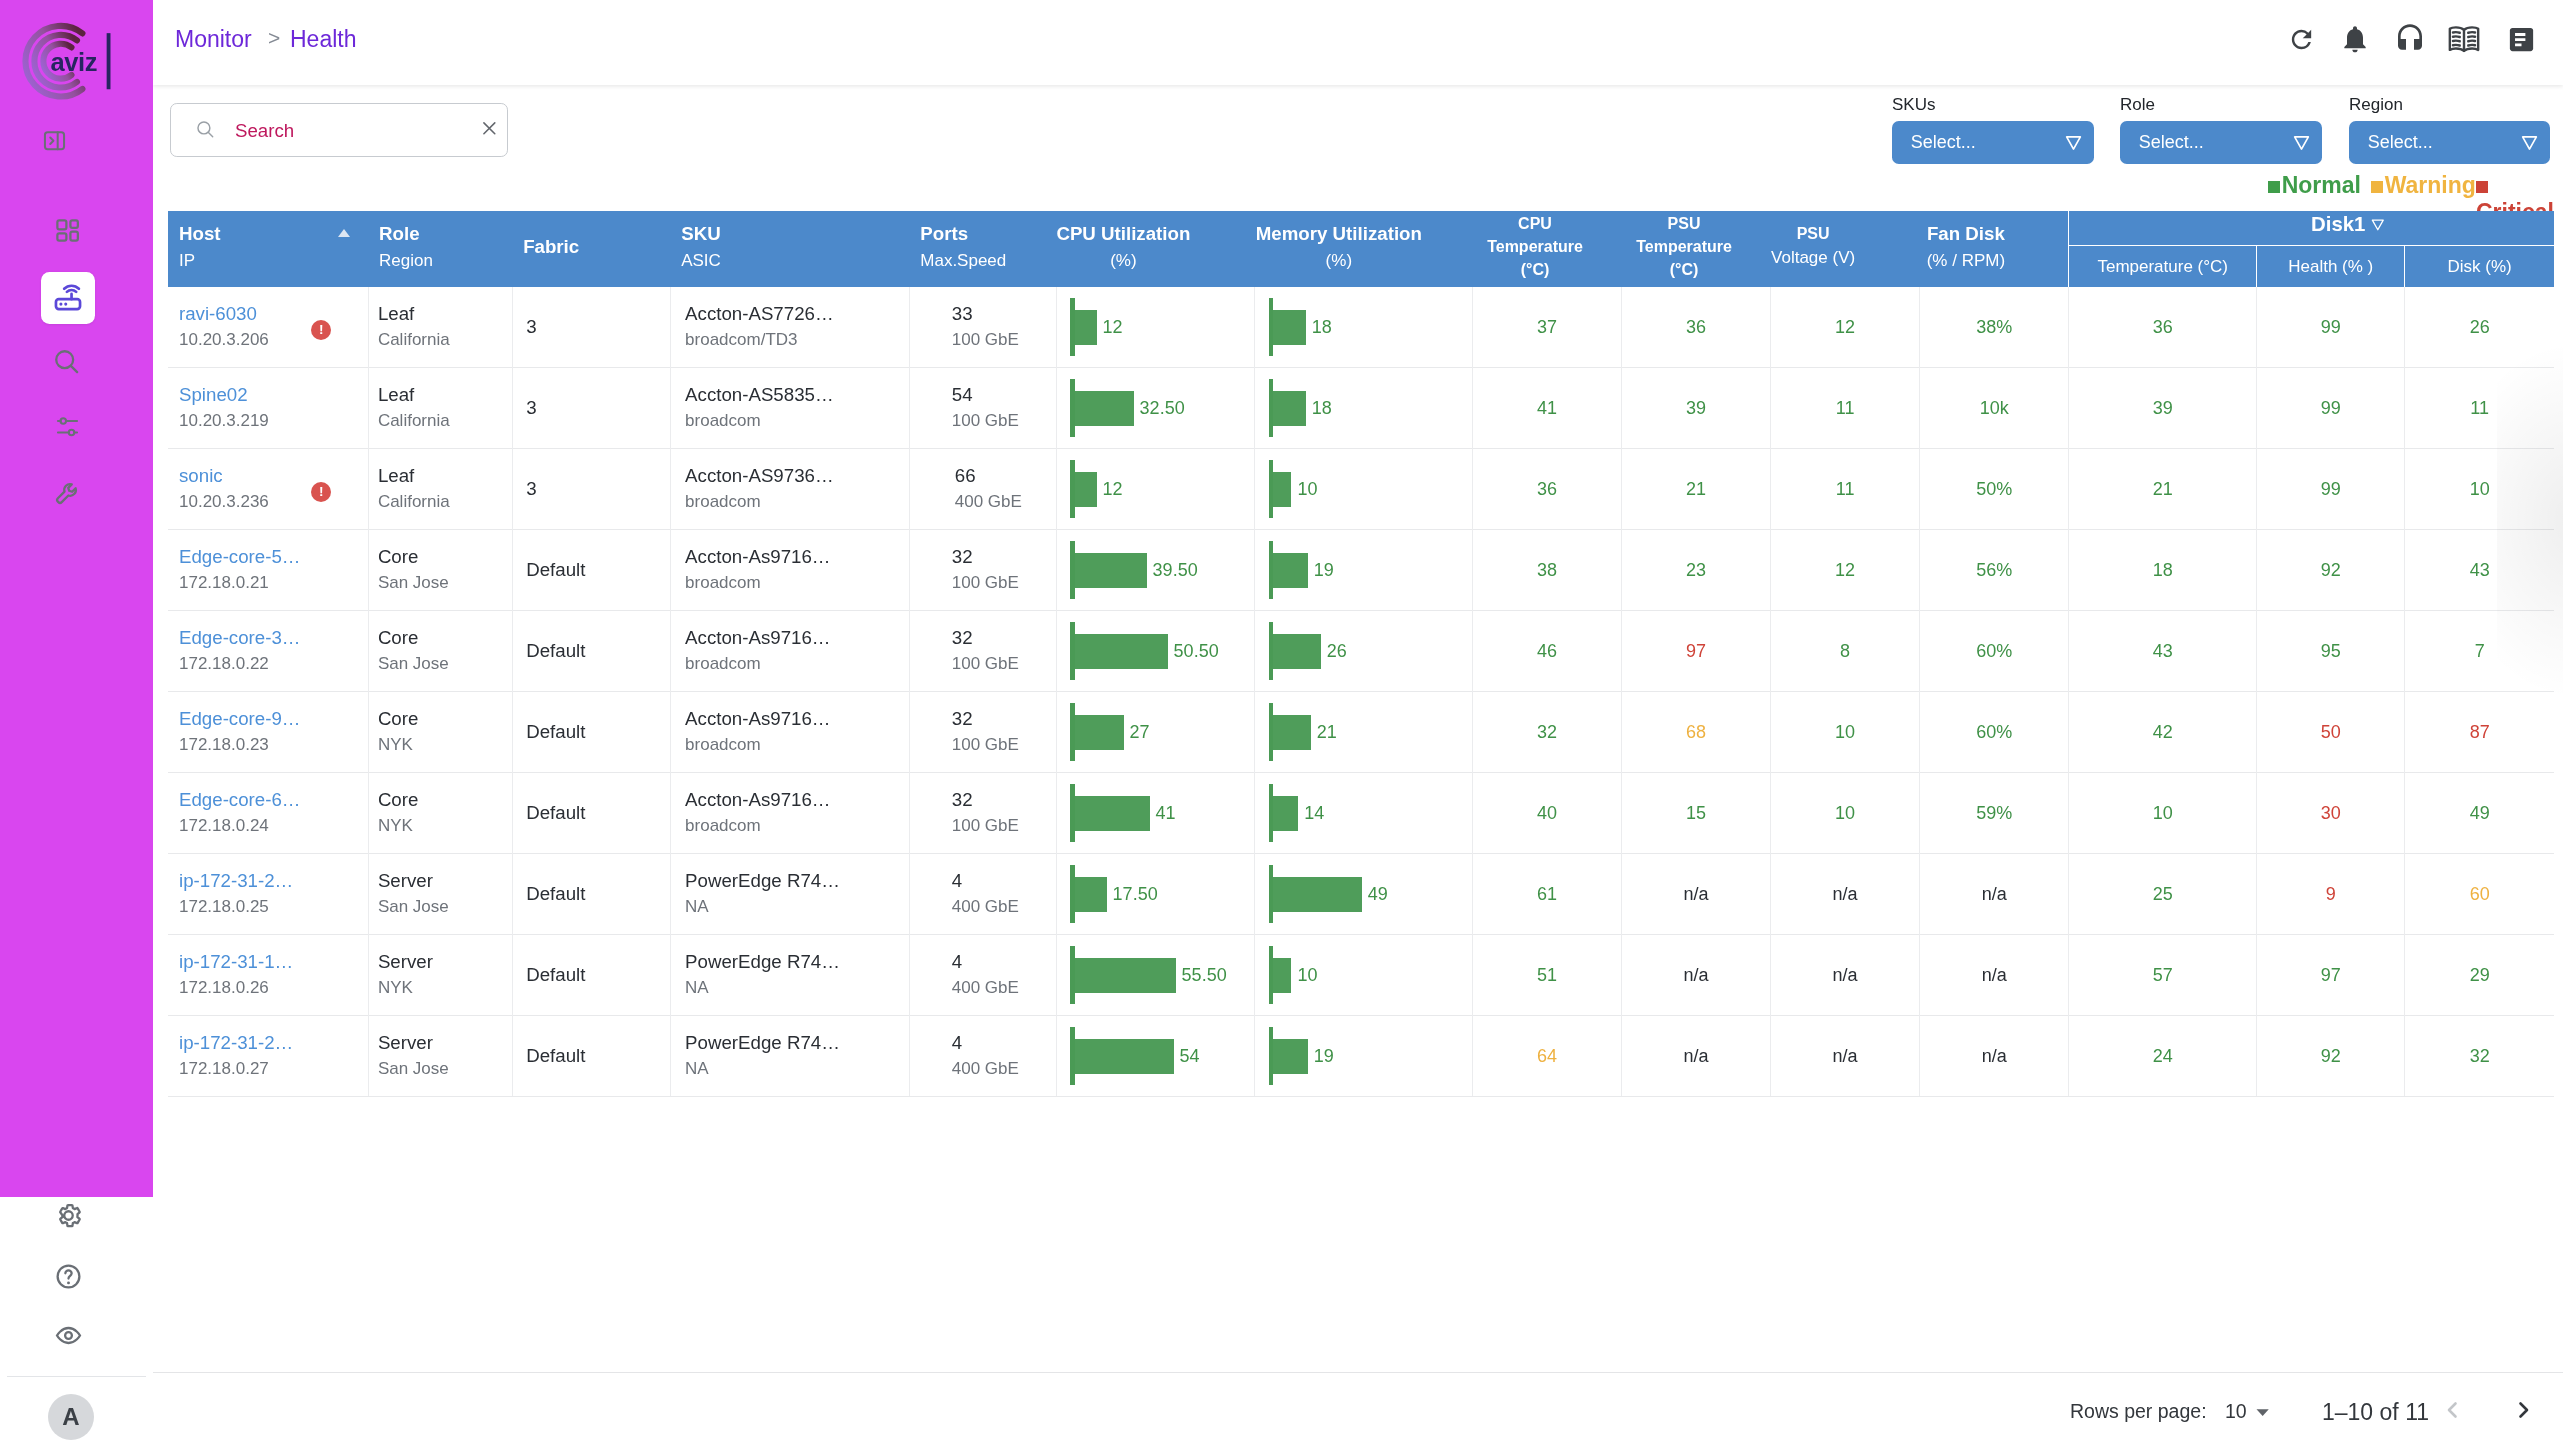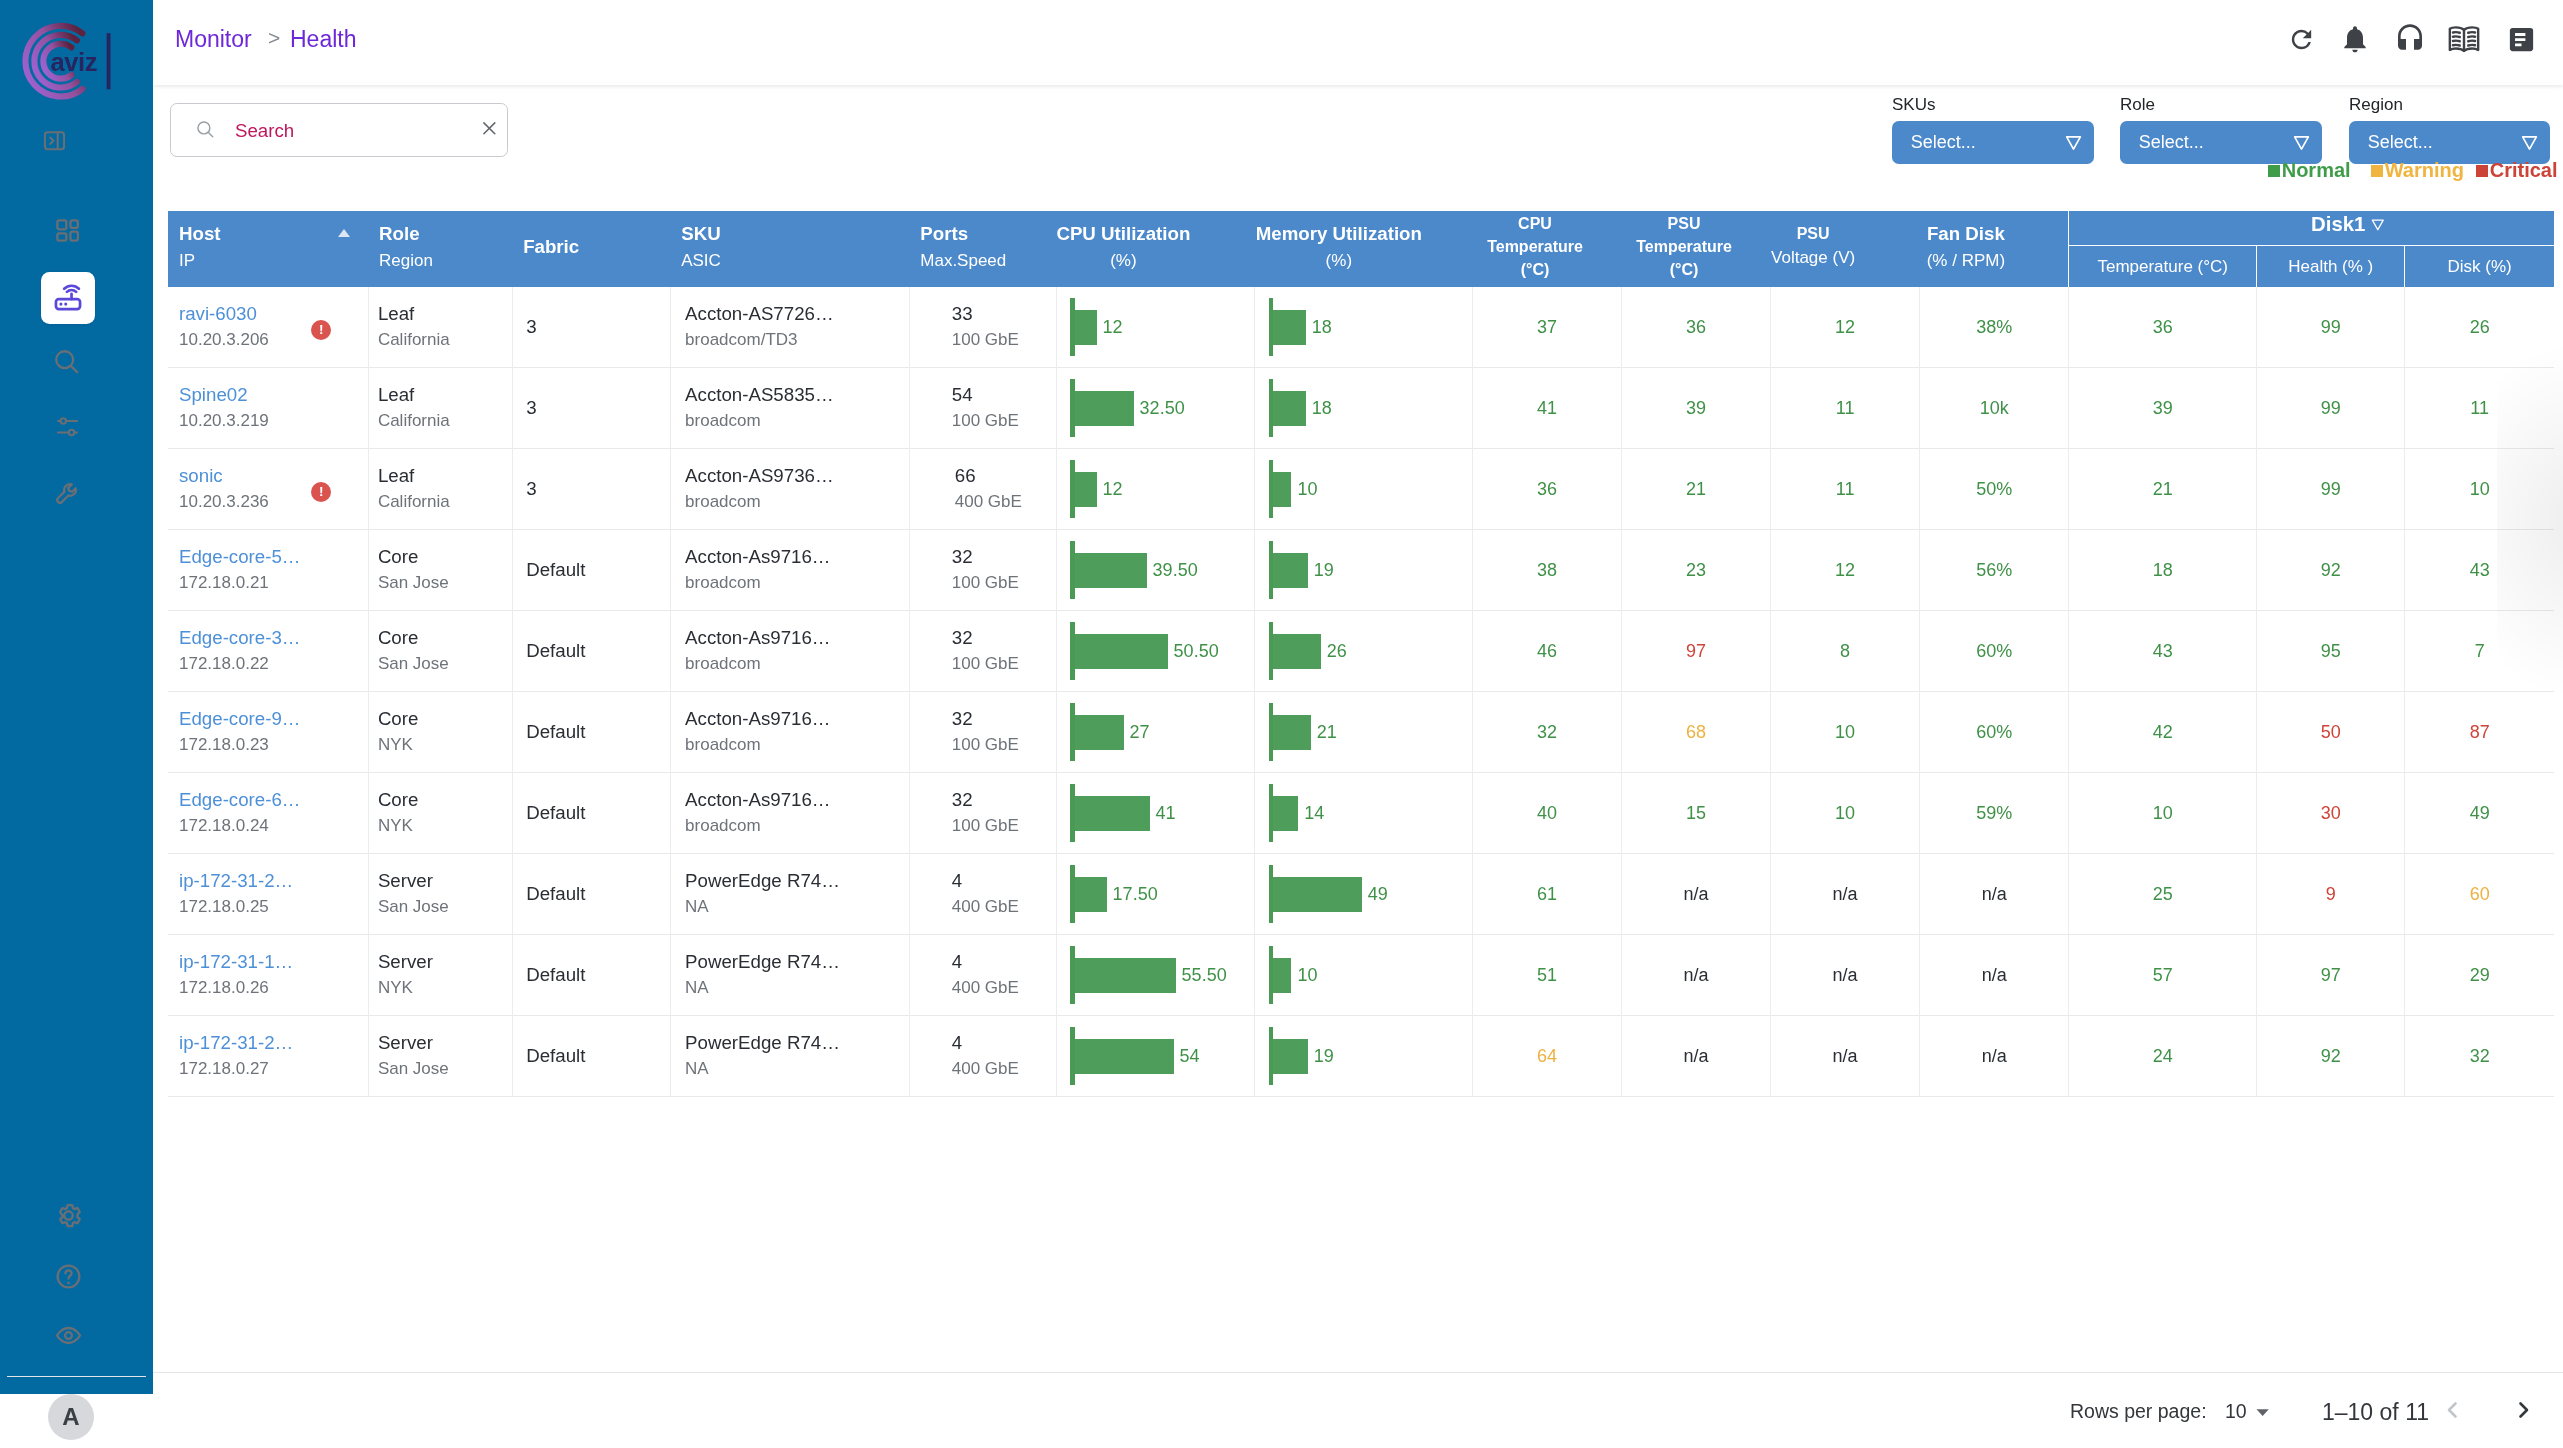--- a/index.html
+++ b/index.html
@@ -1,31 +1,31 @@
 <!DOCTYPE html>
 <html style="font-size:13.6px"><head><meta charset="utf-8"><title>Health</title><style>
 *{margin:0;padding:0;box-sizing:border-box;}
 html,body{width:2563px;height:1449px;overflow:hidden;}
 body{font-family:"Liberation Sans",sans-serif;background:#fff;position:relative;}
 .abs{position:absolute;}
-#sidebar{position:absolute;left:0;top:0;width:153px;height:1394px;background:#0369a1;z-index:5;}
+#sidebar{position:absolute;left:0;top:0;width:153px;height:1197px;background:#d946ef;z-index:5;}
 #sidebar svg{position:absolute;}
 .tile{position:absolute;left:41px;top:272px;width:54px;height:52px;background:#fff;border-radius:8.5px;box-shadow:0 0.8px 2.5px rgba(0,0,0,0.08);}
 .avatar{position:absolute;left:48px;top:1394px;width:46px;height:46px;border-radius:50%;background:#d6d8db;color:#3b4046;font-weight:bold;font-size:24px;line-height:46px;text-align:center;}
 .sbdiv{position:absolute;left:6.8px;top:1376px;width:139px;border-top:1.7px solid #e3e5e8;}
 #topbar{position:absolute;left:153px;top:0;width:2410px;height:85px;background:#fff;box-shadow:0 1.7px 4.2px rgba(0,0,0,0.10);z-index:1;}
 .crumb{position:absolute;top:25.5px;font-size:23px;color:#6d28d9;z-index:6;}
 .crumbsep{position:absolute;top:26px;font-size:21px;color:#848a94;z-index:6;}
 #search{position:absolute;left:170px;top:103px;width:338px;height:54px;border:1.7px solid #c7cbd0;border-radius:6.8px;background:#fff;}
 #search .ph{position:absolute;left:64px;top:16px;font-size:18.7px;color:#be185d;}
 .flabel{position:absolute;top:95px;font-size:17px;color:#22262b;}
 .fsel{position:absolute;top:121px;height:43px;background:#4c89cb;border-radius:6.8px;color:#fff;}
 .fsel span{position:absolute;left:18.7px;top:11px;font-size:18px;}
 .fsel svg{position:absolute;right:12px;top:13.6px;}
-.leg{position:absolute;top:159px;font-size:20px;font-weight:bold;}
+.leg{position:absolute;top:172px;font-size:23px;font-weight:bold;}
 .leg i{display:inline-block;width:12px;height:12px;margin-right:1.7px;}
 #tbl{position:absolute;left:168px;top:211px;border-collapse:collapse;table-layout:fixed;width:2386px;}
 #tbl th{background:#4c89cb;color:#fff;font-weight:normal;vertical-align:middle;padding:0;text-align:center;}
 #tbl thead .h1{font-size:18.7px;font-weight:bold;line-height:29px;white-space:nowrap;}
 #tbl thead .h2{font-size:17px;line-height:25.5px;white-space:nowrap;}
 #tbl thead .hs{font-size:16px;font-weight:bold;line-height:23px;white-space:nowrap;}
 #tbl th.lft{text-align:left;padding-left:11px;}
 .vup{position:relative;top:-2.5px;}
 #tbl td{border-top:1.7px solid #e8e9eb;border-right:1.7px solid #ebecee;height:80px;vertical-align:middle;padding:0;font-size:18px;color:#2a2e34;}
 #tbl td:last-child{border-right:none;}

